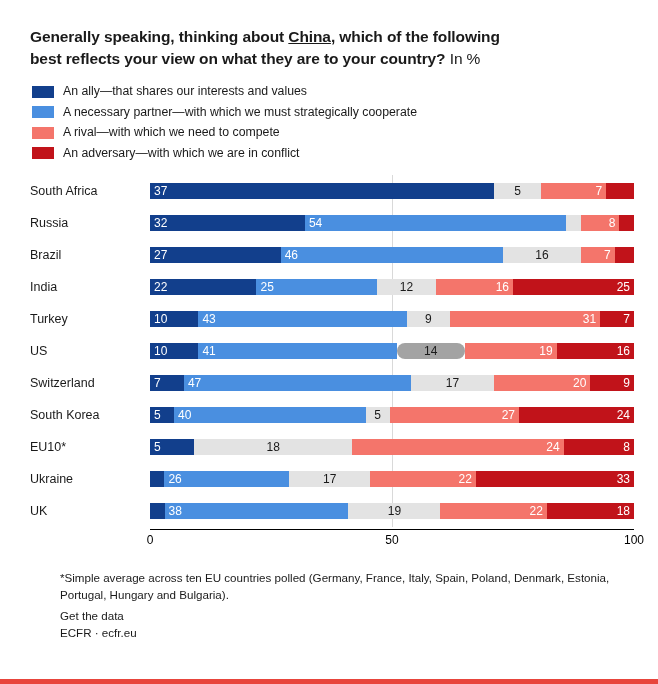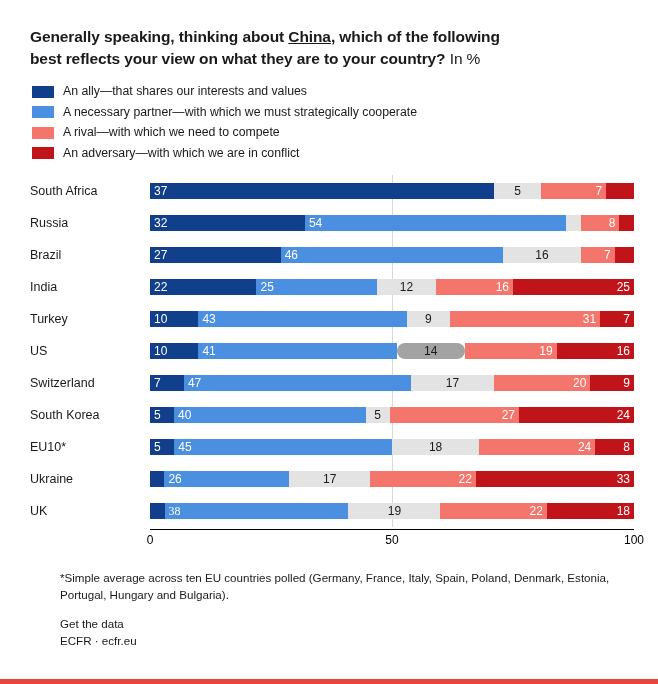--- a/index.html
+++ b/index.html
@@ -124,21 +124,21 @@
   .tick.t100 { left: 100%; transform: translateX(-50%); }
 
   .footnote {
     margin-top: 22px;
     font-size: 11.6px;
     line-height: 1.5;
     max-width: 590px;
     margin-left: 30px;
   }
   .source {
-    margin-top: 13px;
+    margin-top: 5px;
     margin-left: 30px;
     font-size: 11.6px;
     line-height: 1.42;
   }
   .source .get-data { display: block; }
   .source .ecfr { display: block; }
 
   .footer-bar {
     position: absolute;
     left: 0;
@@ -327,23 +327,20 @@
             <span class="seg-val" style="color: rgb(255, 255, 255);">24</span>
           </div>
         </div>
       </div>
       <div class="row">
         <div class="row-label">EU10*</div>
         <div class="bars">
           <div class="seg left" style="flex: 5 0 0px; background: rgb(18, 63, 140);">
             <span class="seg-val" style="color: rgb(255, 255, 255);">5</span>
           </div>
-          <div class="seg left" style="flex: 45 0 0px; background: rgb(74, 143, 224);">
-            <span class="seg-val" style="color: rgb(255, 255, 255);">45</span>
-          </div>
           <div class="seg center" style="flex: 18 0 0px; background: rgb(227, 227, 227);">
             <span class="seg-val" style="color: rgb(26, 26, 26);">18</span>
           </div>
           <div class="seg right" style="flex: 24 0 0px; background: rgb(244, 117, 107);">
             <span class="seg-val" style="color: rgb(255, 255, 255);">24</span>
           </div>
           <div class="seg right" style="flex: 8 0 0px; background: rgb(193, 19, 26);">
             <span class="seg-val" style="color: rgb(255, 255, 255);">8</span>
           </div>
         </div>
@@ -364,21 +361,21 @@
           <div class="seg right" style="flex: 33 0 0px; background: rgb(193, 19, 26);">
             <span class="seg-val" style="color: rgb(255, 255, 255);">33</span>
           </div>
         </div>
       </div>
       <div class="row">
         <div class="row-label">UK</div>
         <div class="bars">
           <div class="seg" style="flex: 3 0 0px; background: rgb(18, 63, 140);"></div>
           <div class="seg left" style="flex: 38 0 0px; background: rgb(74, 143, 224);">
-            <span class="seg-val" style="color: rgb(255, 255, 255); font-family: Liberation Serif, serif;">38</span>
+            <span class="seg-val" style="color: rgb(255, 255, 255);">38</span>
           </div>
           <div class="seg center" style="flex: 19 0 0px; background: rgb(227, 227, 227);">
             <span class="seg-val" style="color: rgb(26, 26, 26);">19</span>
           </div>
           <div class="seg right" style="flex: 22 0 0px; background: rgb(244, 117, 107);">
             <span class="seg-val" style="color: rgb(255, 255, 255);">22</span>
           </div>
           <div class="seg right" style="flex: 18 0 0px; background: rgb(193, 19, 26);">
             <span class="seg-val" style="color: rgb(255, 255, 255);">18</span>
           </div>

